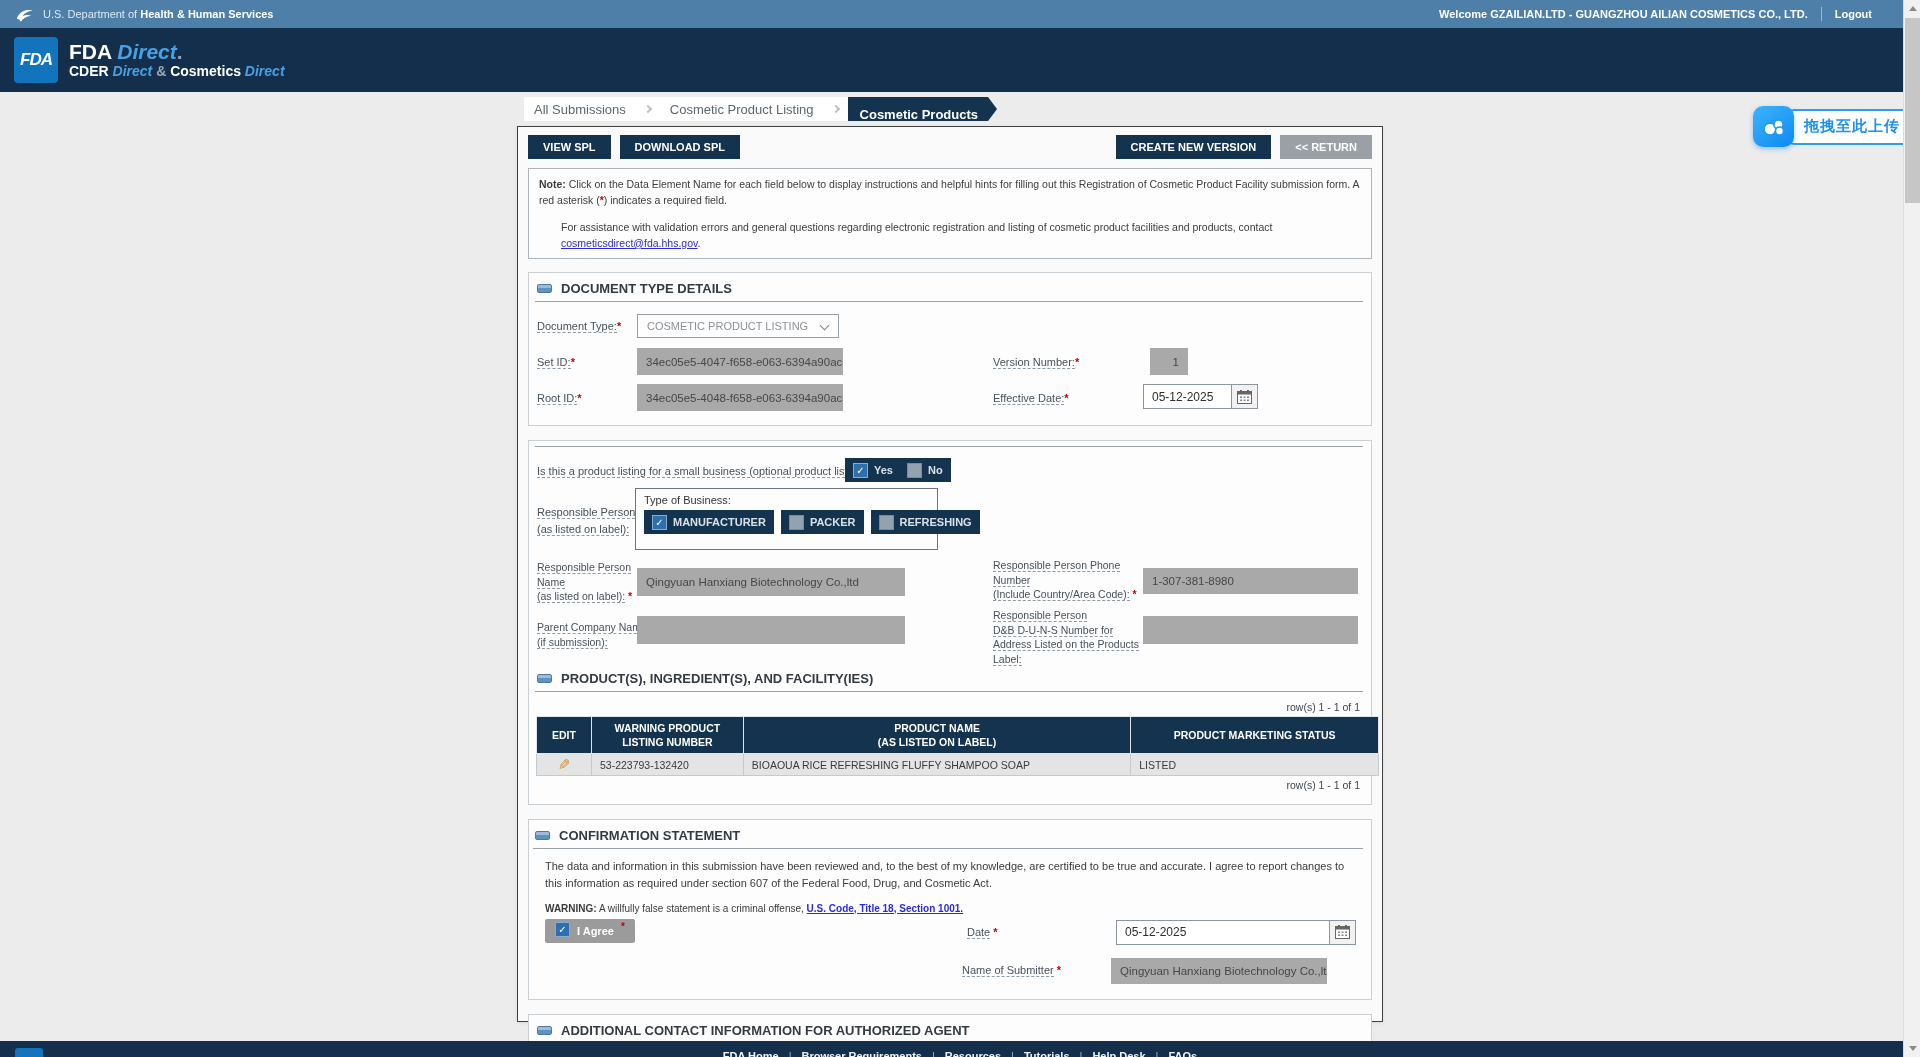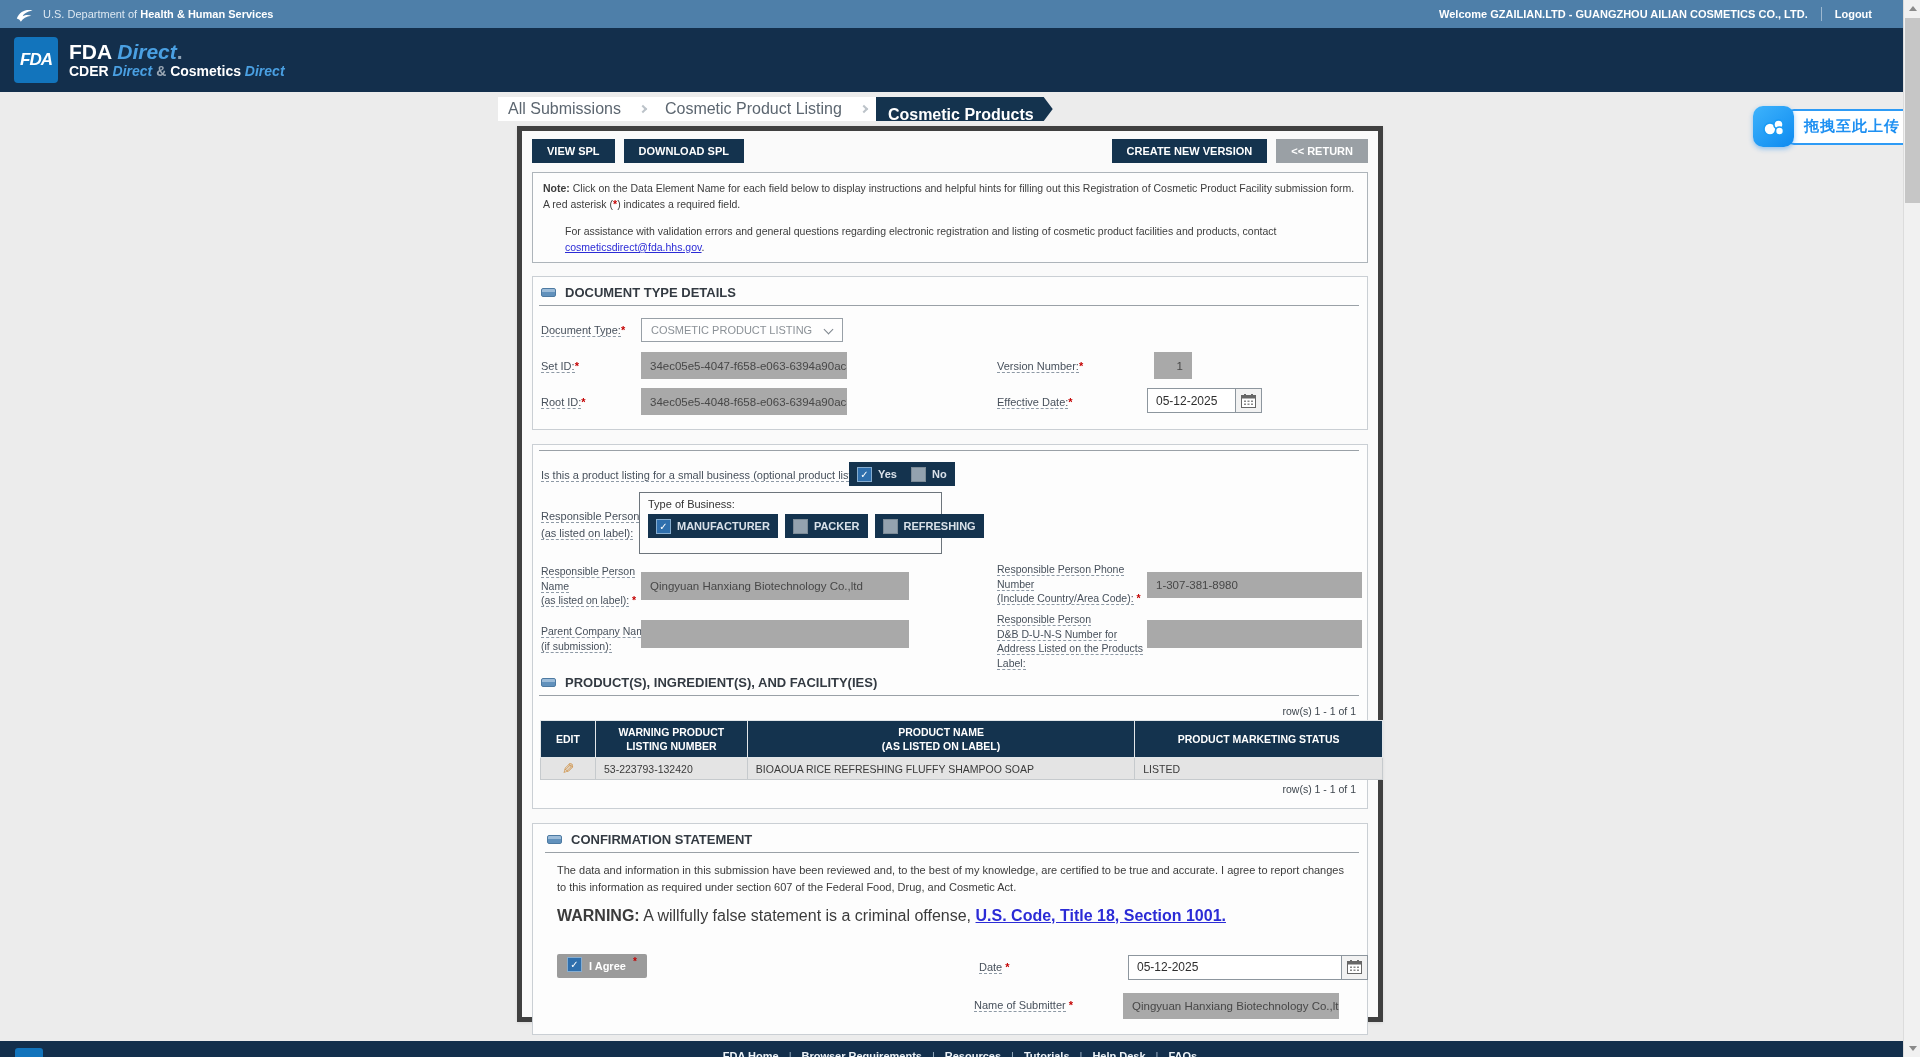--- a/index.html
+++ b/index.html
@@ -24,28 +24,28 @@
 
 
 .scrollbar{position:absolute;right:0;top:0;width:17px;height:1057px;background:#f1f1f1;border-left:1px solid #dcdcdc;z-index:60}
 .sb-up,.sb-down{position:absolute;left:0;width:17px;height:17px;display:flex;align-items:center;justify-content:center}
 .sb-up{top:0}.sb-down{bottom:0}
 .tri-up{width:0;height:0;border-left:4px solid transparent;border-right:4px solid transparent;border-bottom:5px solid #8a8a8a}
 .tri-down{width:0;height:0;border-left:4px solid transparent;border-right:4px solid transparent;border-top:5px solid #8a8a8a}
 .sb-thumb{position:absolute;top:18px;left:1px;width:15px;height:185px;background:#c6c6c6}
 
 
-.breadcrumb{position:absolute;left:498px;top:97px;height:24px;display:flex;align-items:stretch;font-size:16px}
+.breadcrumb{position:absolute;left:524px;top:97px;height:24px;display:flex;align-items:stretch;font-size:13px}
 .crumb{background:#fff;color:#5c6670;display:flex;align-items:center;padding:0 10px;cursor:pointer}
 .crumb-sep{width:24px;background:#fff;display:flex;align-items:center;justify-content:center}
 .chev-r{width:6px;height:6px;border-top:2px solid #bcc3c9;border-right:2px solid #bcc3c9;transform:rotate(45deg)}
 .crumb-active{background:#14334e;color:#fff;font-weight:bold;display:flex;align-items:center;padding:11px 19px 0 12px;clip-path:polygon(0 0,calc(100% - 9px) 0,100% 50%,calc(100% - 9px) 100%,0 100%)}
 
 
-.panel{position:absolute;left:517px;top:126px;width:866px;height:896px;background:#fafafa;border:5px solid #404040;padding:8px 10px;box-shadow:0 1px 3px rgba(0,0,0,.08)}
+.panel{position:absolute;left:517px;top:126px;width:866px;height:896px;background:#fafafa;border:1px solid #404040;padding:8px 10px;box-shadow:0 1px 3px rgba(0,0,0,.08)}
 .toolbar{display:flex;gap:9px;margin-bottom:9px}
 .spacer{flex:1}
 .btn{height:24px;background:#14334e;color:#fff;font-size:11px;font-weight:bold;display:inline-flex;align-items:center;padding:0 15px;border:none;cursor:pointer;white-space:nowrap}
 .btn.gray{background:#9aa0a5}
 .note-box{border:1px solid #adb4ba;background:#fdfdfd;padding:7px 10px;font-size:10.5px;color:#3c3c3c;margin-bottom:13px;line-height:1.55}
 .note-help{margin-top:10px;padding-left:22px}
 .a-link{color:#2b2bd6;text-decoration:underline;cursor:pointer}
 .req{color:#c40000;font-weight:bold}
 
 
@@ -73,21 +73,21 @@
 
 
 table.prod{border-collapse:collapse;width:843px;margin-left:1px}
 .prod th{background:#14334e;color:#fff;font-size:10.5px;font-weight:bold;text-align:center;padding:4px 6px;border:1px solid #e2e6e9;line-height:1.35}
 .prod td{background:#e4e4e4;border:1px solid #c6cacd;font-size:10.5px;color:#3a3a3a;padding:3px 8px;height:22px}
 .rowcount{font-size:10.5px;color:#3e464e;text-align:right;margin:3px 3px 3px 0}
 .pencil{color:#cf9247;font-size:15px;transform:scaleX(-1);display:inline-block;cursor:pointer;line-height:1}
 
 
 .conf-text{font-size:11px;color:#3b3b3b;line-height:1.55;margin:2px 0 10px;padding-right:10px}
-.warning-line{font-size:16px;color:#3b3b3b;margin-bottom:29px}
+.warning-line{font-size:10px;color:#3b3b3b;margin-bottom:5px}
 .iagree{background:#9b9b9b;height:24px;display:inline-flex;align-items:flex-start;gap:7px;padding:2px 10px 0;color:#fff;font-weight:bold;font-size:11px;border-radius:2px;cursor:pointer}
 .iagree .cbx{margin-top:1px}
 
 
 .footer{position:absolute;left:0;top:1041px;width:1920px;height:40px;background:#132f4c}
 .footer-links{display:flex;justify-content:center;align-items:center;padding-top:9px;font-size:11px;color:#eef4f9;font-weight:bold}
 .f-sep{color:#9fb3c6;padding:0 10px;font-weight:normal}
 .f-link{cursor:pointer}
 .f-logo{position:absolute;left:15px;top:7px;width:28px;height:30px;background:#1274bc;border-radius:3px;color:#fff;font-weight:bold;font-style:italic;font-size:11px;display:flex;align-items:center;justify-content:center}
 
@@ -288,21 +288,21 @@
           <td style="text-align:center"><span class="pencil">✎</span></td>
           <td>53-223793-132420</td>
           <td>BIOAOUA RICE REFRESHING FLUFFY SHAMPOO SOAP</td>
           <td>LISTED</td>
         </tr>
       </tbody>
     </table>
     <div class="rowcount">row(s) 1 - 1 of 1</div>
   </div>
 
-  <div class="sec" style="padding-left:12px">
+  <div class="sec" style="padding-left:4px">
     <div class="sec-title">
         <span class="collapse-ic"></span>
         <span>CONFIRMATION STATEMENT</span>
       </div>
     <div class="sec-rule"></div>
     <div style="padding-left:12px">
       <div class="conf-text">The data and information in this submission have been reviewed and, to the best of my knowledge, are certified to be true and accurate. I agree to report changes to this information as required under section 607 of the Federal Food, Drug, and Cosmetic Act.</div>
       <div class="warning-line"><b>WARNING:</b><span> A willfully false statement is a criminal offense, </span><span class="a-link" style="font-weight:bold">U.S. Code, Title 18, Section 1001.</span></div>
       <div class="frow" style="height:32px">
         <div class="at iagree" style="left:0;top:0">

